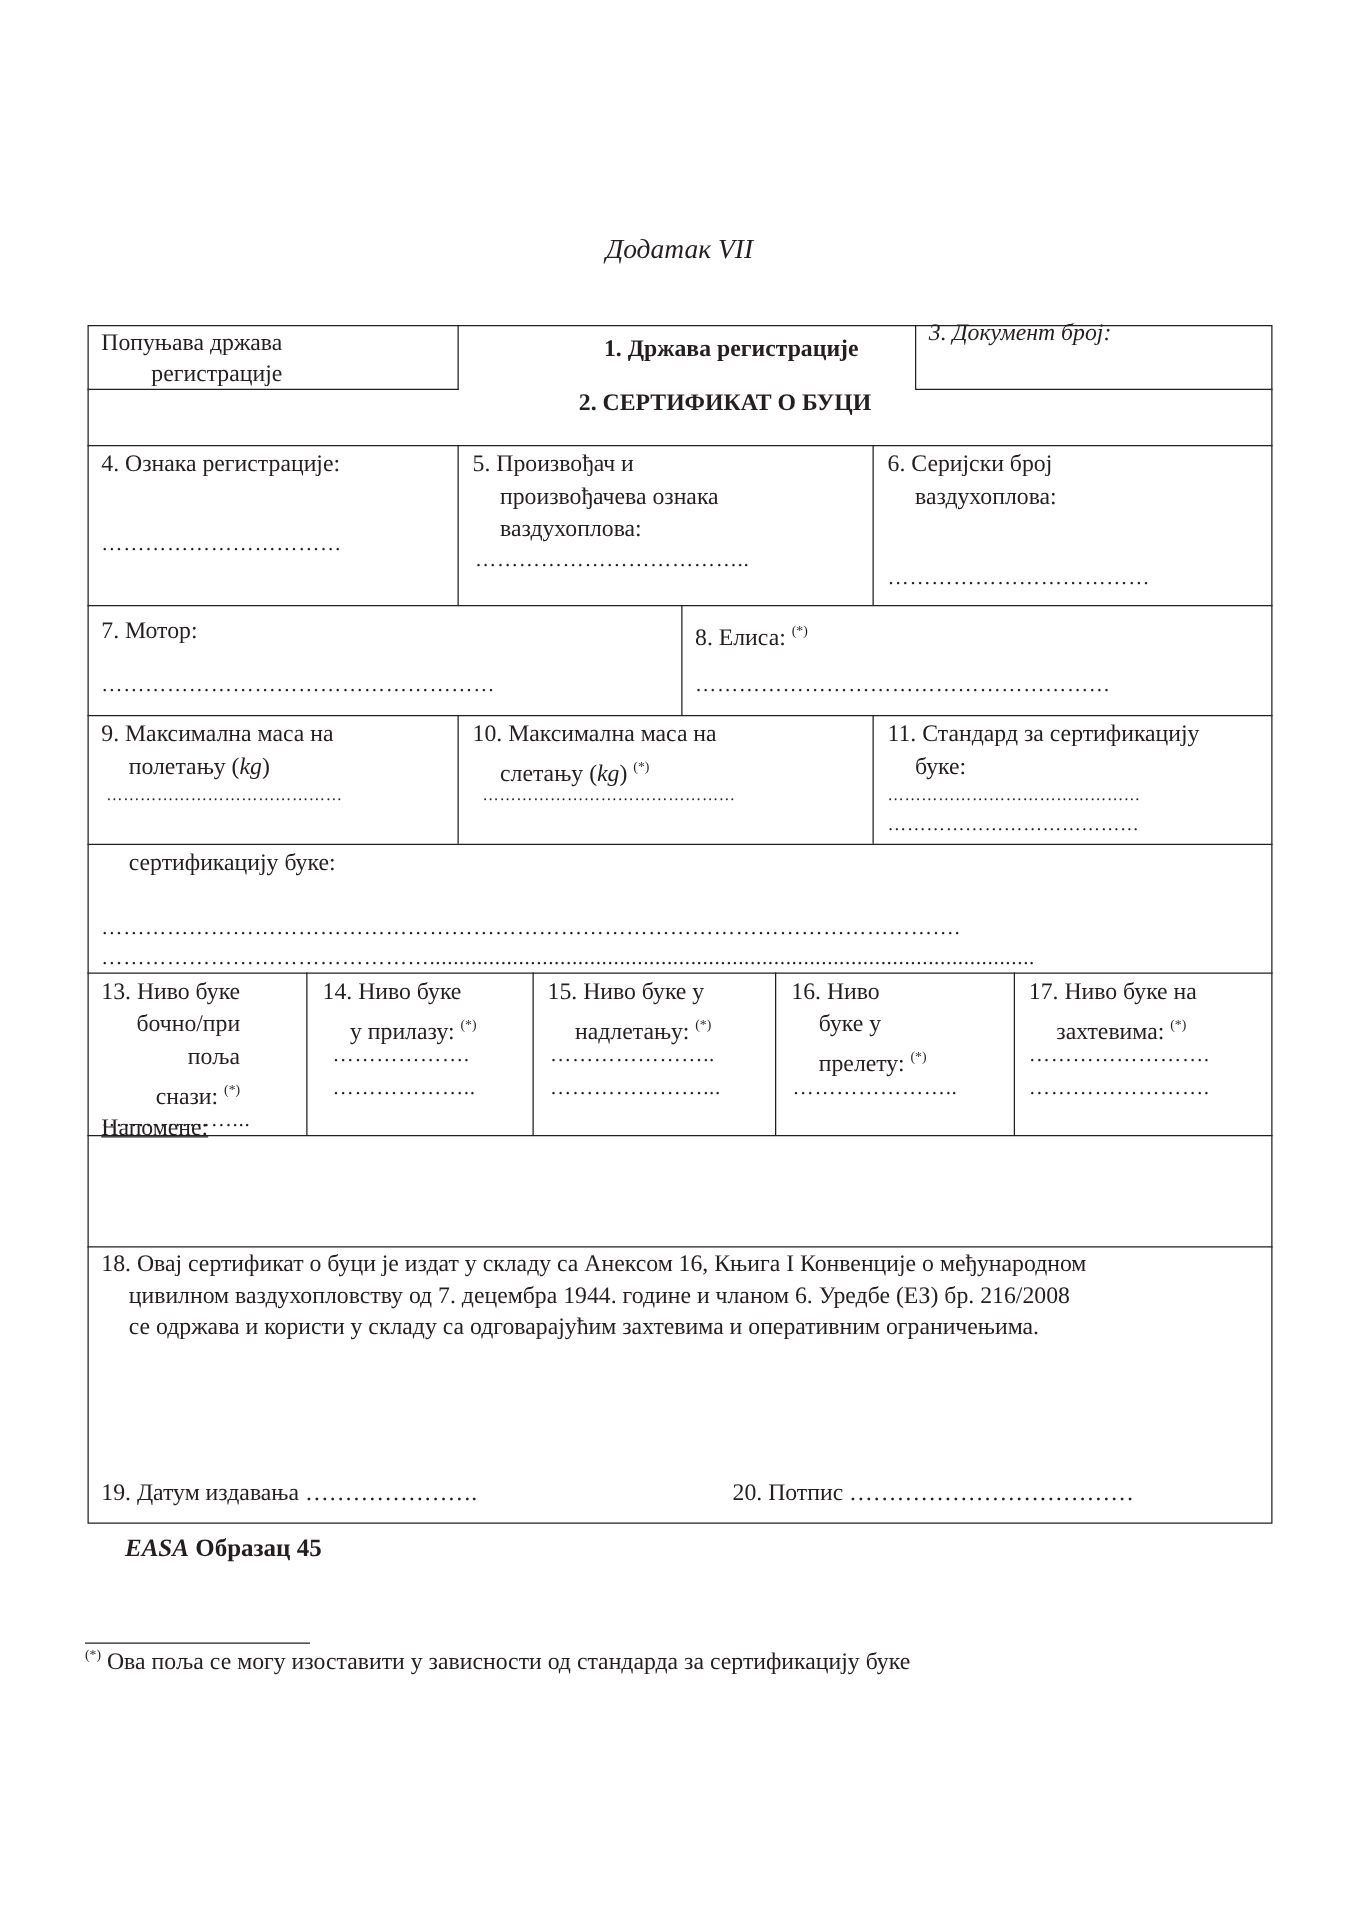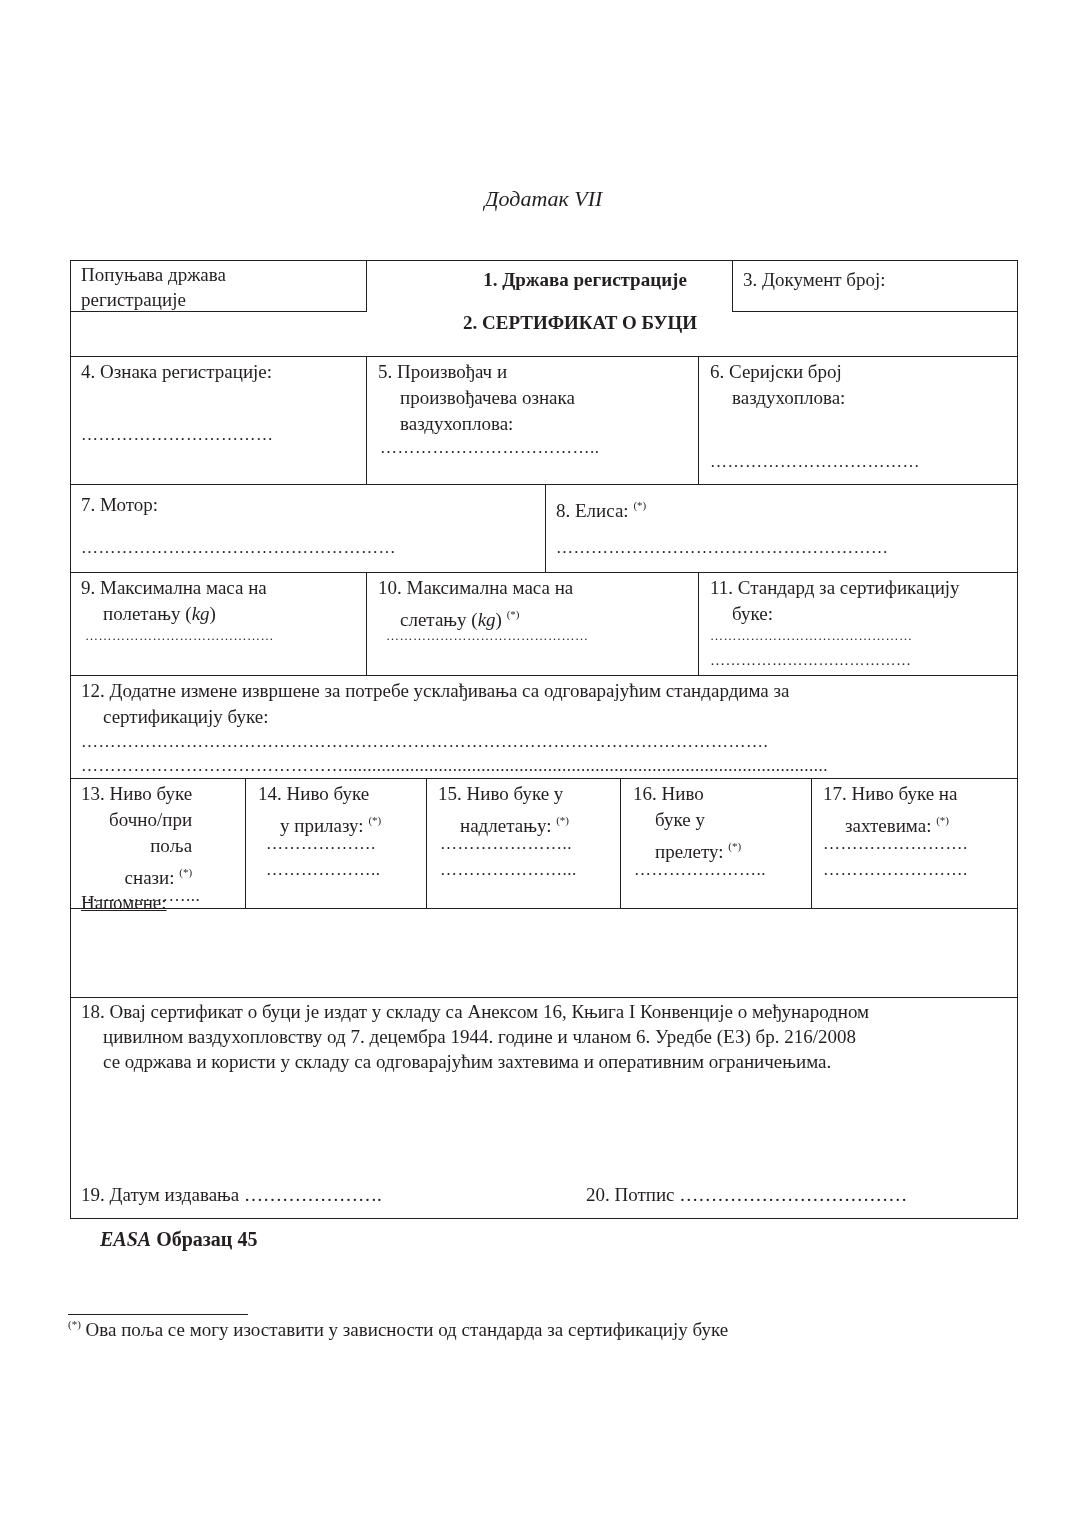--- a/index.html
+++ b/index.html
@@ -28,26 +28,26 @@
 
 <div class="abs title">Додатак VII</div>
 
 <div class="abs tbl"></div>
 
 <div class="vl" style="left:366px; top:260px; height:52px;"></div>
 <div class="hl" style="left:70px; top:311px; width:297px;"></div>
 <div class="vl" style="left:732px; top:260px; height:52px;"></div>
 <div class="hl" style="left:732px; top:311px; width:286px;"></div>
 
-<div class="t" style="left:81px; top:262px; line-height:25px;">
+<div class="t" style="left:81px; top:262px; line-height:25px;text-align:right;">
   <div>Попуњава држава</div>
   <div>регистрације</div>
 </div>
 <div class="t b" style="left:366px; width:366px; text-align:center; top:267px;">1. Држава регистрације</div>
-<div class="t" style="left:743px; top:267px;">3. Документ број:</div>
+<div class="t" style="left:743px; top:254px;font-style:italic;">3. Документ број:</div>
 <div class="t b" style="left:70px; width:948px; text-align:center; top:310px;">2. СЕРТИФИКАТ О БУЦИ</div>
 
 <div class="hl" style="left:70px; top:356px; width:948px;"></div>
 <div class="vl" style="left:366px; top:356px; height:128px;"></div>
 <div class="vl" style="left:698px; top:356px; height:128px;"></div>
 
 <div class="t" style="left:81px; top:359px;">4. Ознака регистрације:</div>
 <div class="dots" style="left:81px; top:425px;">……………………………</div>
 
 <div class="t" style="left:378px; top:359px;">
@@ -92,21 +92,20 @@
 
 <div class="t" style="left:710px; top:575px;">
   <div>11. Стандард за сертификацију</div>
   <div class="ind">буке:</div>
 </div>
 <div class="dots" style="left:710px; top:628px; font-size:13px; width:292px;">………………………………………</div>
 <div class="dots" style="left:710px; top:652px; font-size:15px; width:292px;">…………………………………</div>
 
 <div class="hl" style="left:70px; top:675px; width:948px;"></div>
 <div class="t" style="left:81px; top:678px;">
-  <div>12. Додатне измене извршене за потребе усклађивања са одговарајућим стандардима за</div>
   <div class="ind">сертификацију буке:</div>
 </div>
 <div class="dots" style="left:81px; top:732px; width:922px;">……………………………………………………………………………………………………….</div>
 <div class="dots" style="left:81px; top:756px; width:922px;">………………………………………......................................................................................................</div>
 
 <div class="hl" style="left:70px; top:778px; width:948px;"></div>
 <div class="vl" style="left:245px; top:778px; height:130px;"></div>
 <div class="vl" style="left:426px; top:778px; height:130px;"></div>
 <div class="vl" style="left:620px; top:778px; height:130px;"></div>
 <div class="vl" style="left:811px; top:778px; height:130px;"></div>

